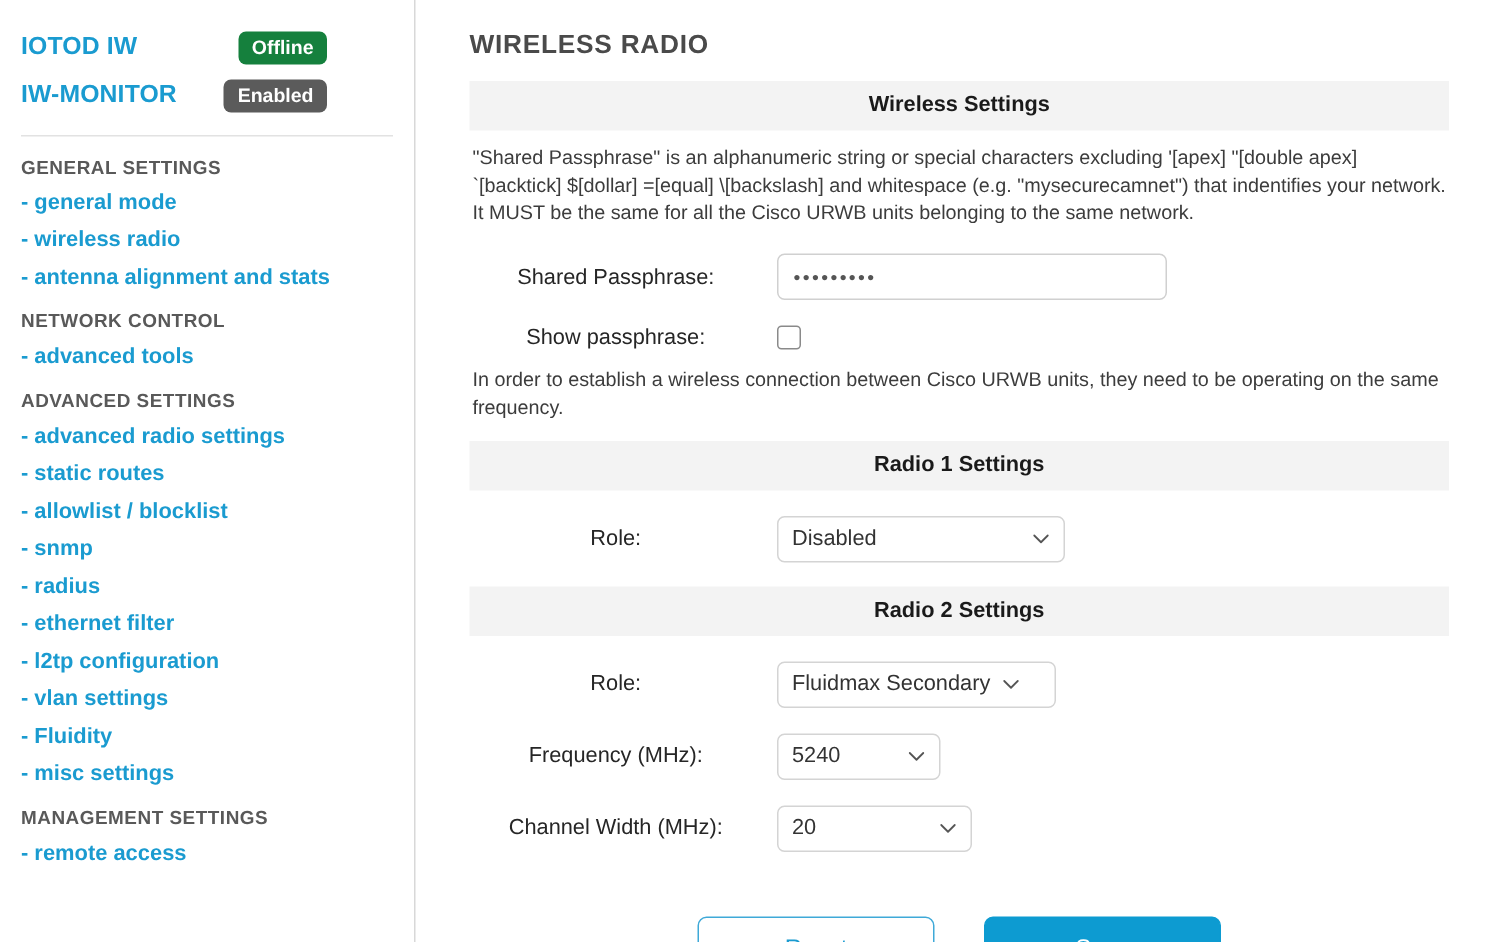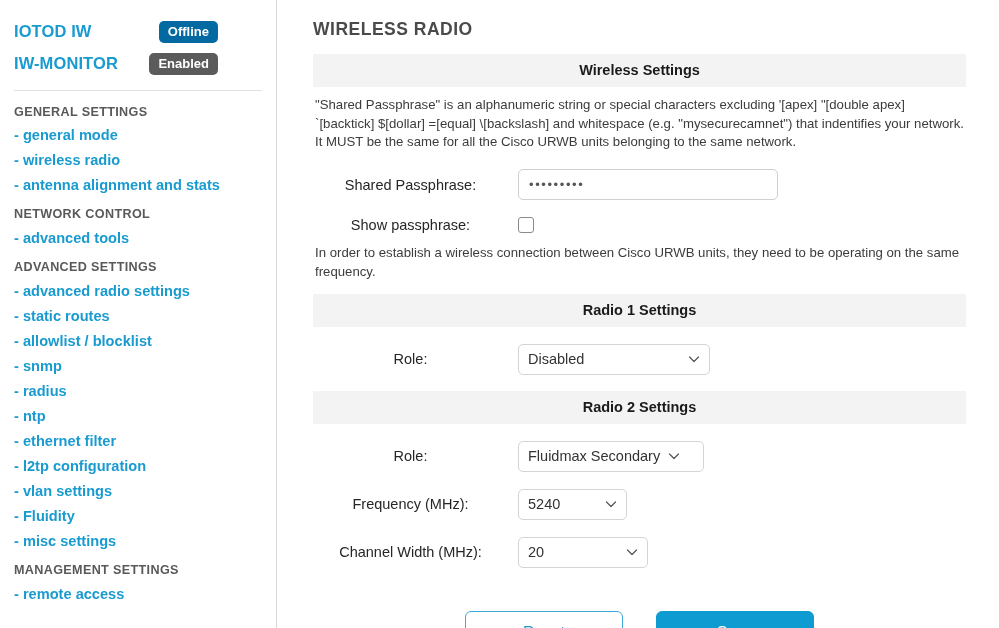--- a/index.html
+++ b/index.html
@@ -50,21 +50,21 @@
     display: inline-block;
     border-radius: 5px;
     color: #ffffff;
     font-size: 13px;
     font-weight: bold;
     padding: 4px 9px 5px 9px;
     line-height: 1;
     white-space: nowrap;
     text-align: center;
   }
-  .badge-offline { background: #0369a1; }
+  .badge-offline { background: #15803d; }
   .badge-enabled { background: #5b5b5b; }
 
   .sb-divider {
     border: none;
     border-top: 1px solid #e2e2e2;
     margin: 13px 14px 0 0;
     height: 0;
   }
 
   .sb-group {
@@ -245,21 +245,20 @@
 
     <div class="sb-group">NETWORK CONTROL</div>
     <a class="sb-link">- advanced tools</a>
 
     <div class="sb-group">ADVANCED SETTINGS</div>
     <a class="sb-link">- advanced radio settings</a>
     <a class="sb-link">- static routes</a>
     <a class="sb-link">- allowlist / blocklist</a>
     <a class="sb-link">- snmp</a>
     <a class="sb-link">- radius</a>
-    <a class="sb-link">- ntp</a>
     <a class="sb-link">- ethernet filter</a>
     <a class="sb-link">- l2tp configuration</a>
     <a class="sb-link">- vlan settings</a>
     <a class="sb-link">- Fluidity</a>
     <a class="sb-link">- misc settings</a>
 
     <div class="sb-group">MANAGEMENT SETTINGS</div>
     <a class="sb-link">- remote access</a>
   </aside>
 

